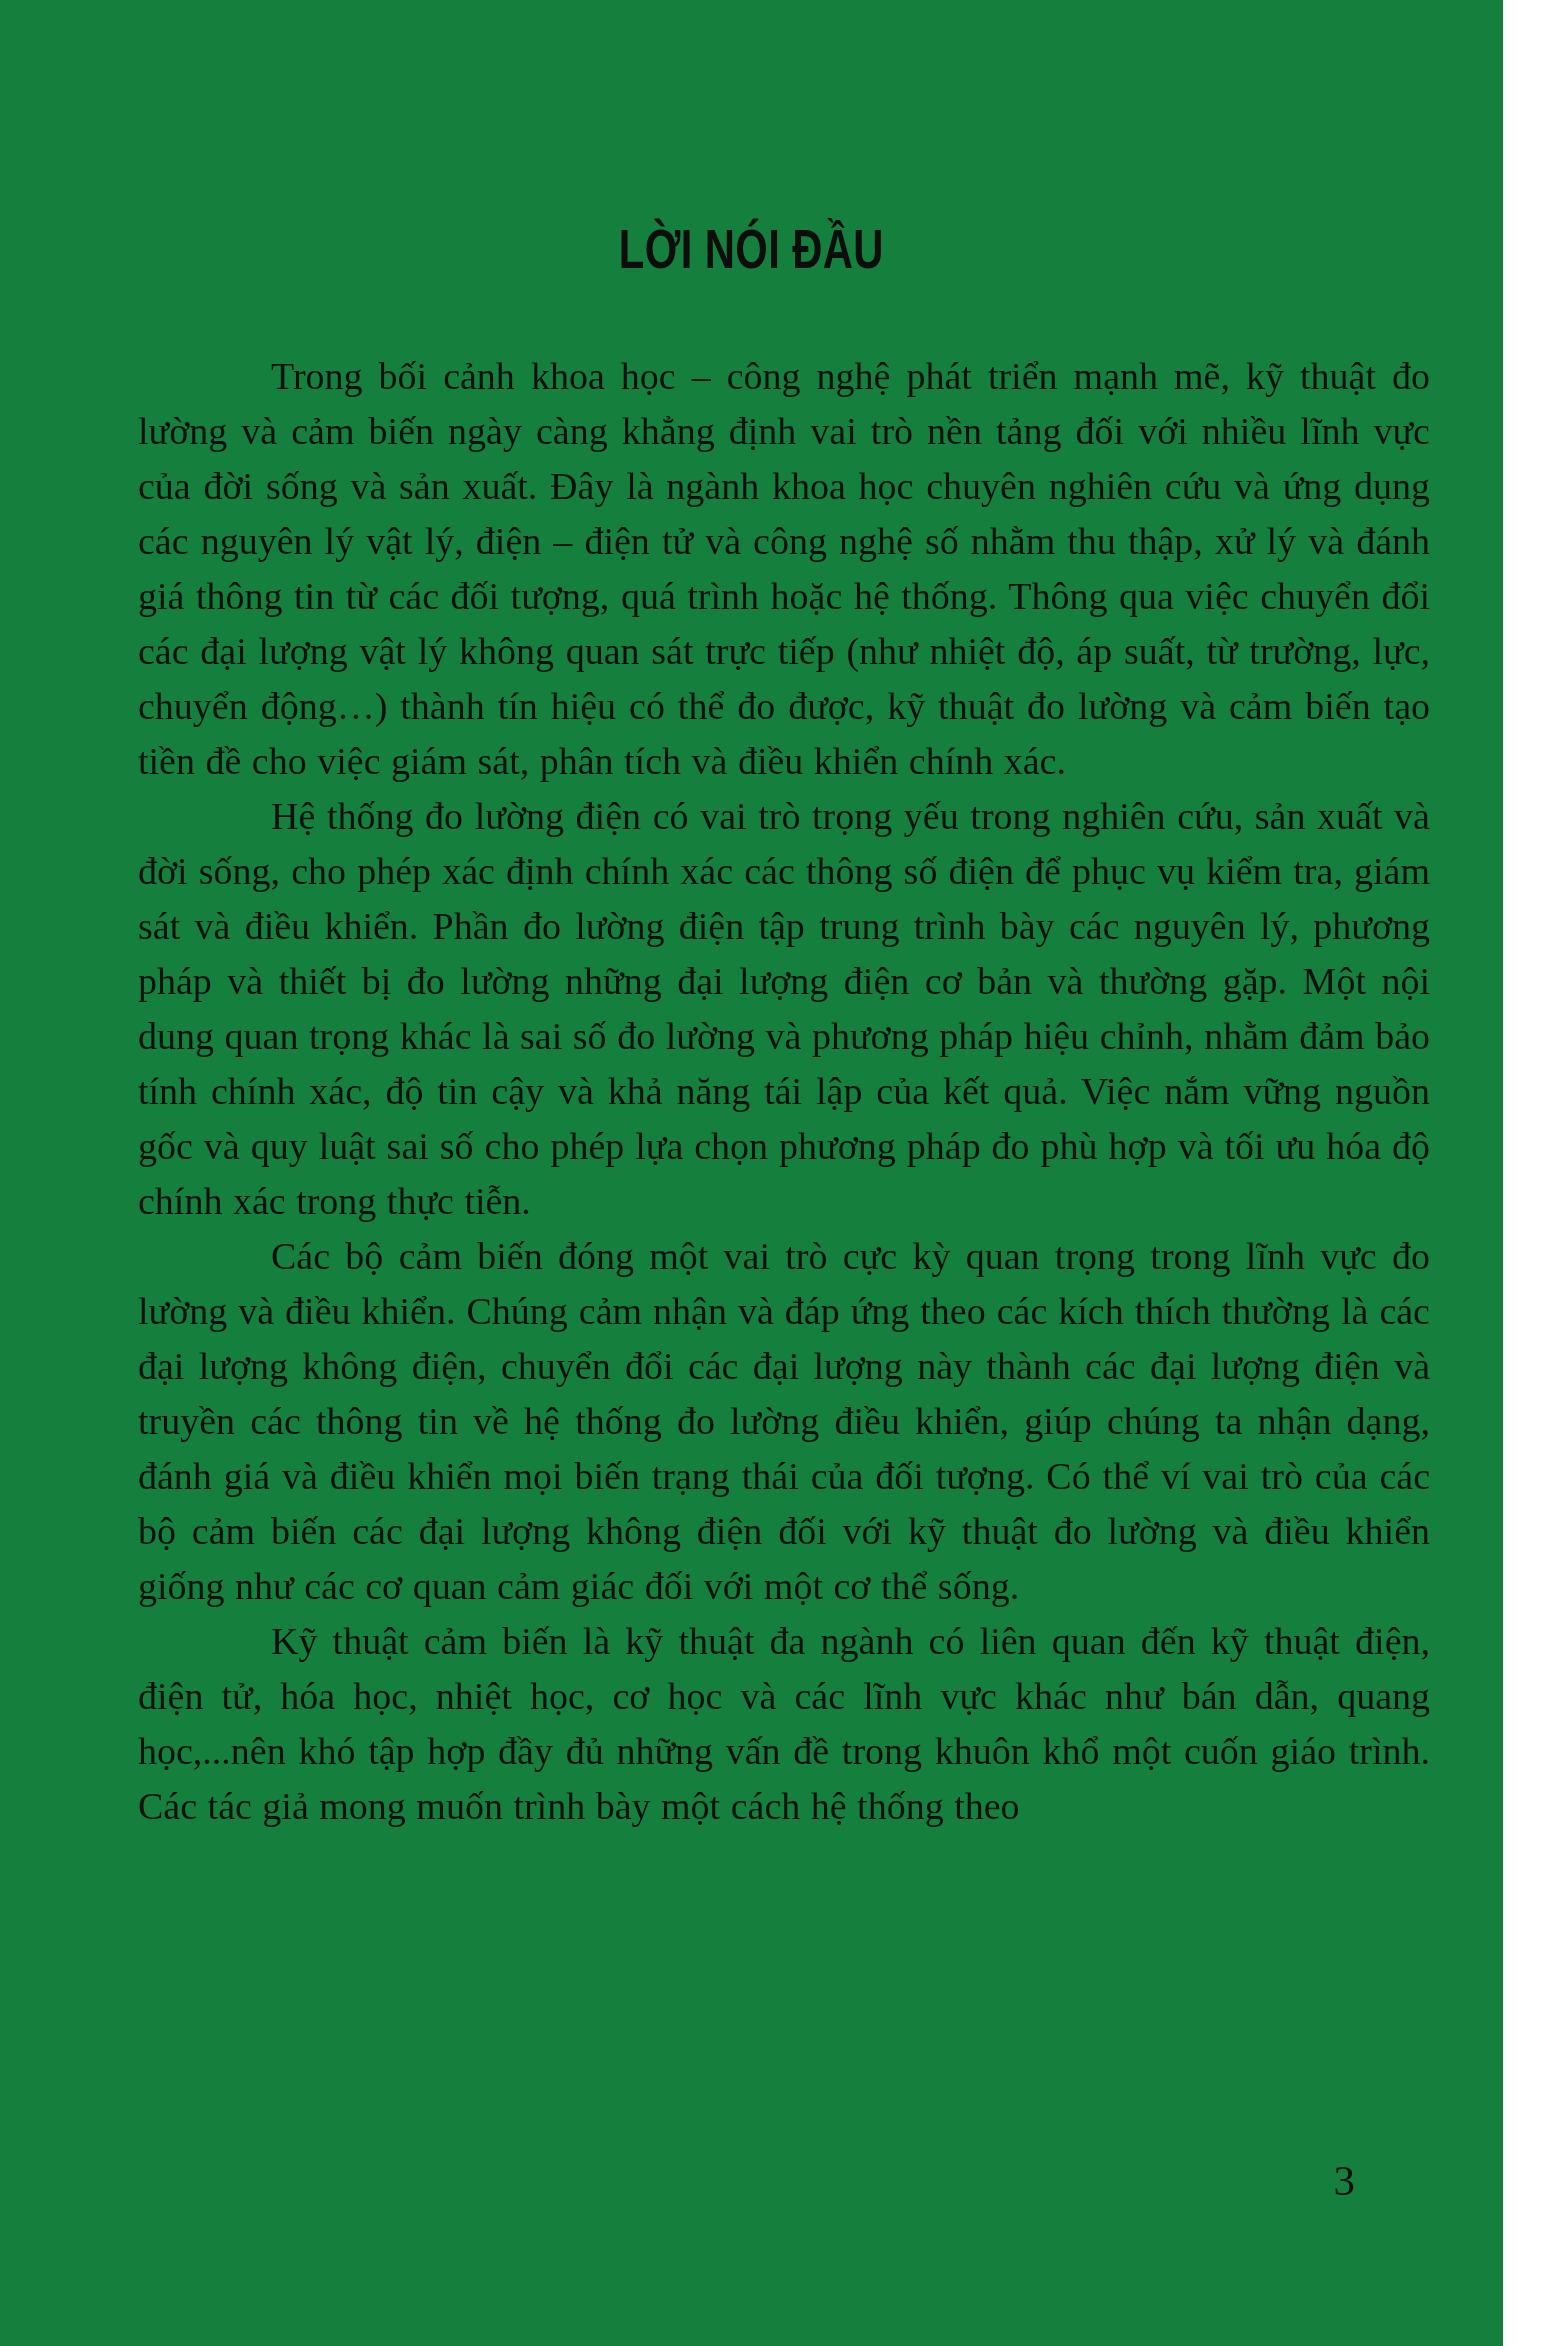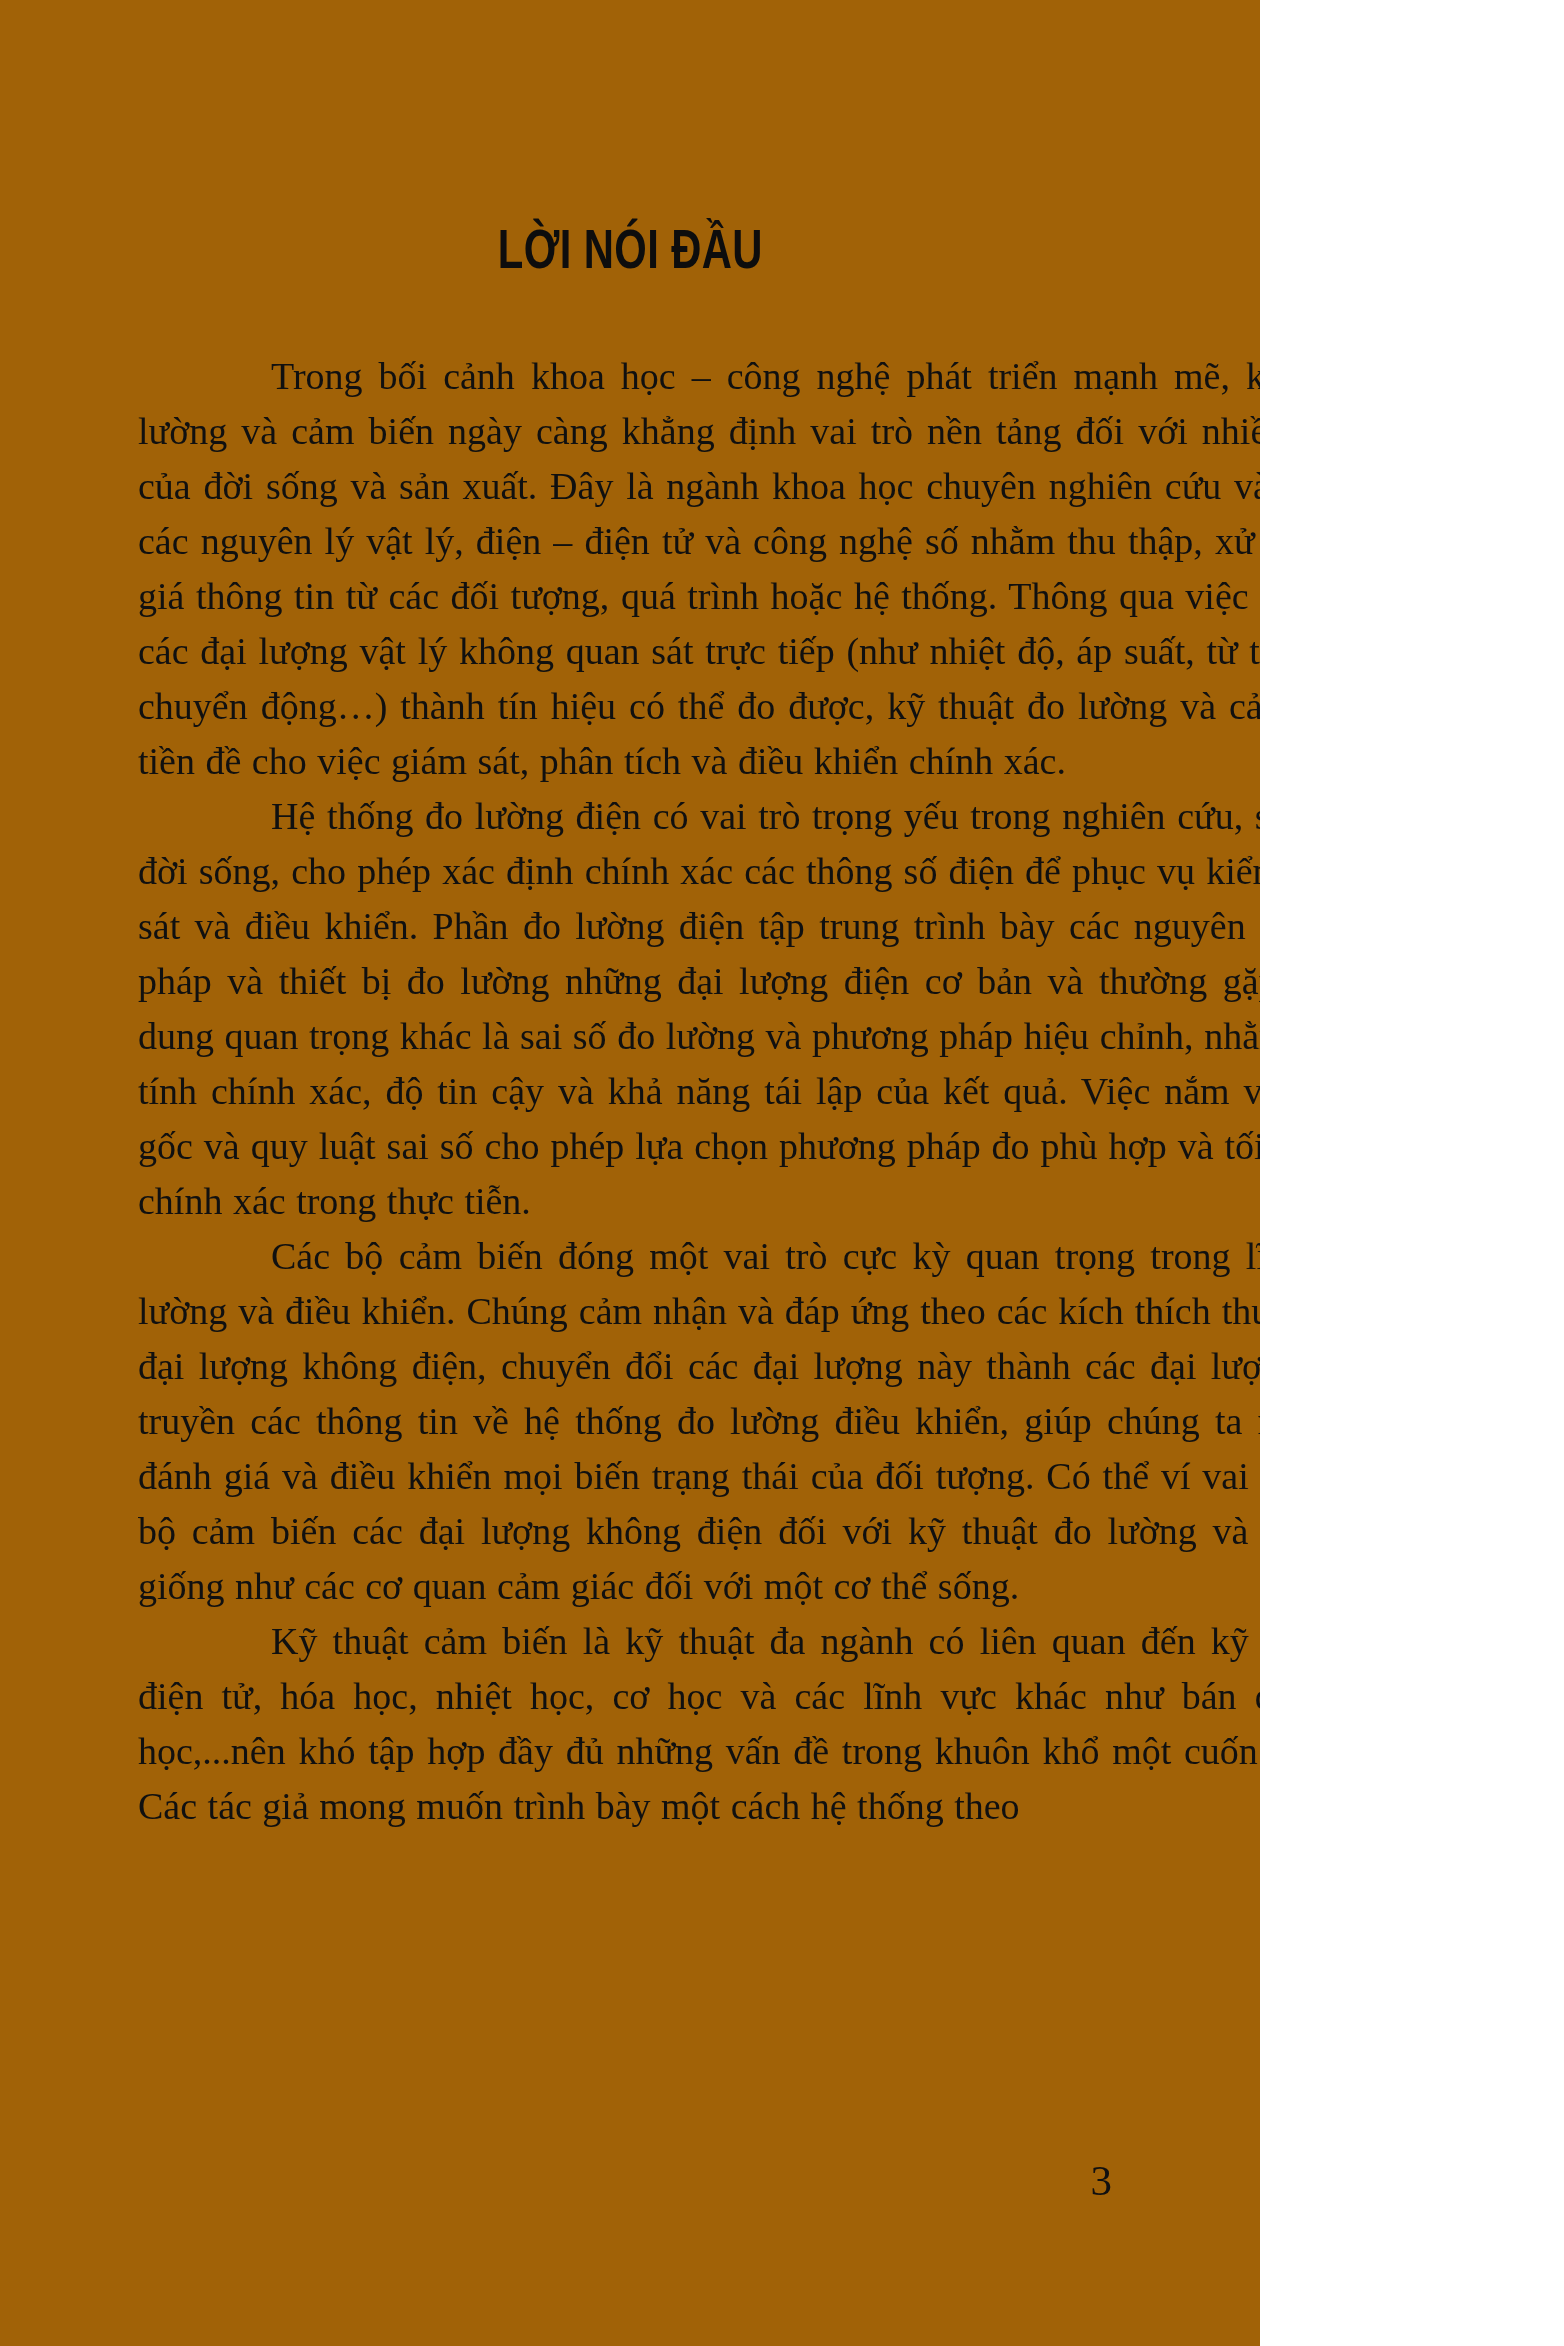--- a/index.html
+++ b/index.html
@@ -2,23 +2,23 @@
 <html><head>
 <meta charset="utf-8">
 <style>
   html, body {
     margin: 0;
     padding: 0;
     background: #ffffff;
   }
   .page {
     position: relative;
-    width: 1260px;
+    width: 1503px;
     height: 2346px;
-    background: #a16207;
+    background: #15803d;
     color: #101010;
     font-family: "Liberation Serif", "DejaVu Serif", serif;
     overflow: hidden;
   }
   .doc-title {
     position: absolute;
     top: 181px;
     left: 0;
     width: 100%;
     text-align: center;

